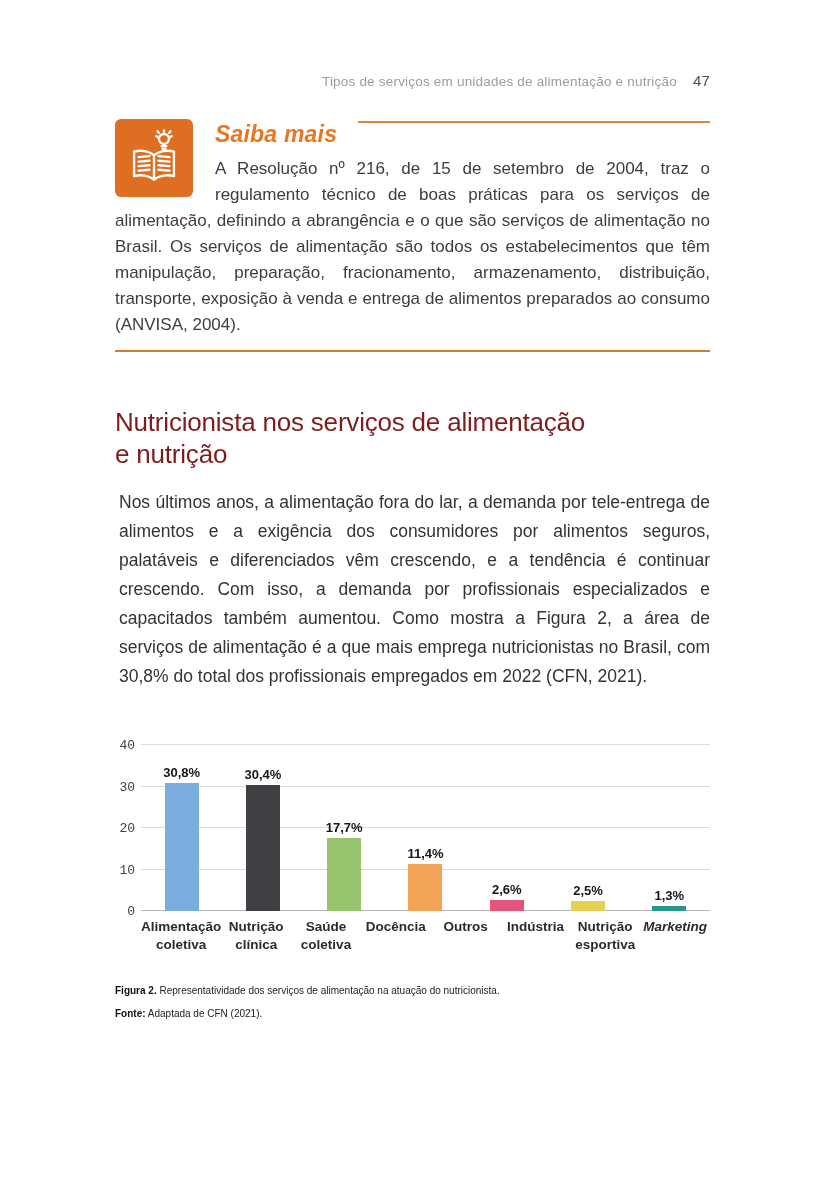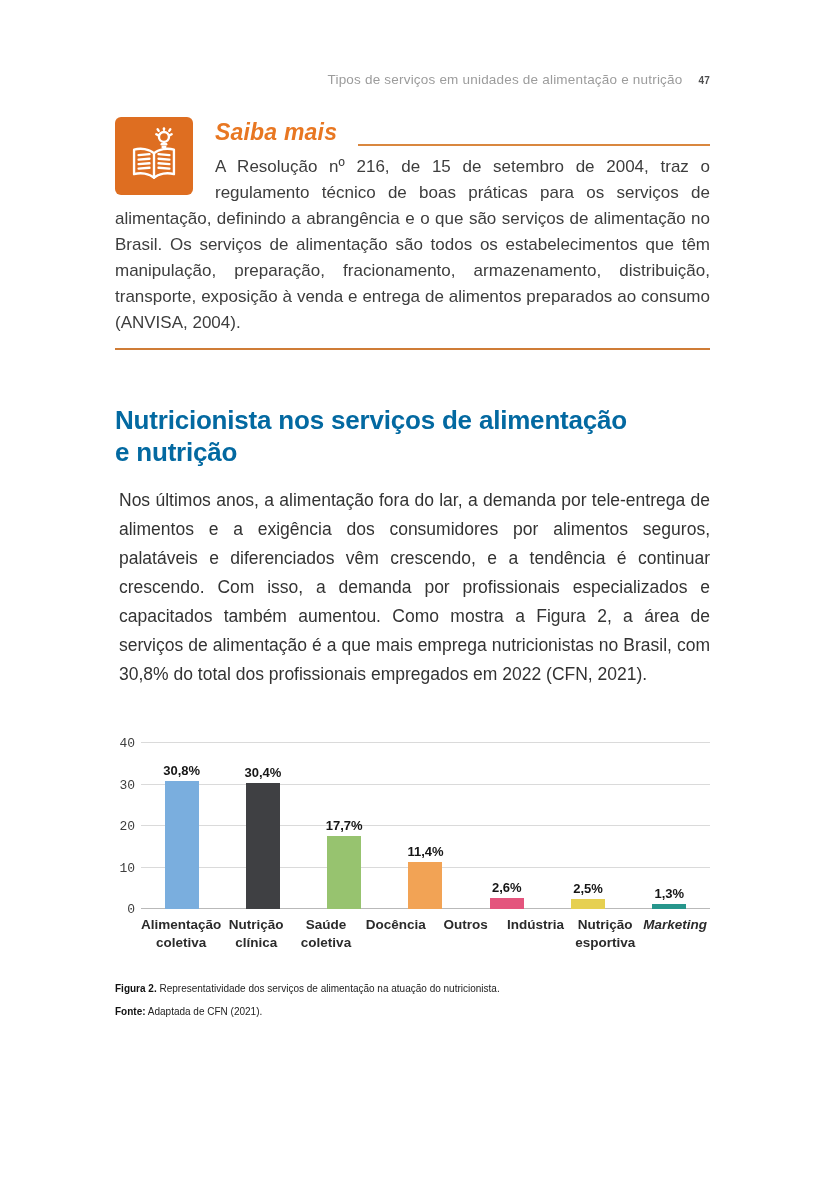--- a/index.html
+++ b/index.html
@@ -13,51 +13,51 @@
   }
   .content{
     margin:0 117px 0 115px; 
   }
   
   .running-header{
     padding-top:72px;
     display:flex;justify-content:flex-end;align-items:baseline;gap:16px;
     font-size:13.5px;letter-spacing:.2px;color:#9c9c9c;
   }
-  .running-header .pageno{font-size:10px;font-weight:bold;color:#4f4f50;}
+  .running-header .pageno{font-size:15px;font-weight:normal;color:#4f4f50;}
   
   .saiba{margin-top:30px;}
   .saiba-icon{
     float:left;
     width:78px;height:78px;border-radius:6px;
     background:#de6e21;
     display:flex;align-items:center;justify-content:center;
     margin-right:22px;margin-bottom:6px;
   }
   .saiba-title-row{
-    display:flex;align-items:flex-end;gap:21px;
+    display:flex;align-items:flex-start;gap:21px;
     padding-top:2px;margin-bottom:8px;
   }
   .saiba-title{
     font-size:23px;font-weight:bold;font-style:italic;
     color:#e87722;letter-spacing:.2px;
   }
   .title-rule{flex:1;height:2px;background:#d9873f;}
   .saiba-body{
     font-size:17px;line-height:26px;text-align:justify;color:#3d3d3d;
     margin:0;
   }
   .saiba-bottom-rule{
     clear:both;height:2px;background:#cf7c36;margin-top:12px;
   }
   
   .section-heading{
     margin:54px 0 0 0;
-    font-size:26px;line-height:32px;font-weight:bold;
-    color:#0369a1;letter-spacing:-.2px;
+    font-size:26px;line-height:32px;font-weight:normal;
+    color:#7f1d1d;letter-spacing:-.2px;
     white-space:pre-line;
   }
   .section-paragraph{
     margin:18px 0 0 4px;
     font-size:17.5px;line-height:29px;text-align:justify;color:#333;
   }
   
   .chart{margin-top:54px;}
   .chart-area{display:flex;}
   .y-axis{position:relative;width:26px;height:166px;flex:none;}

